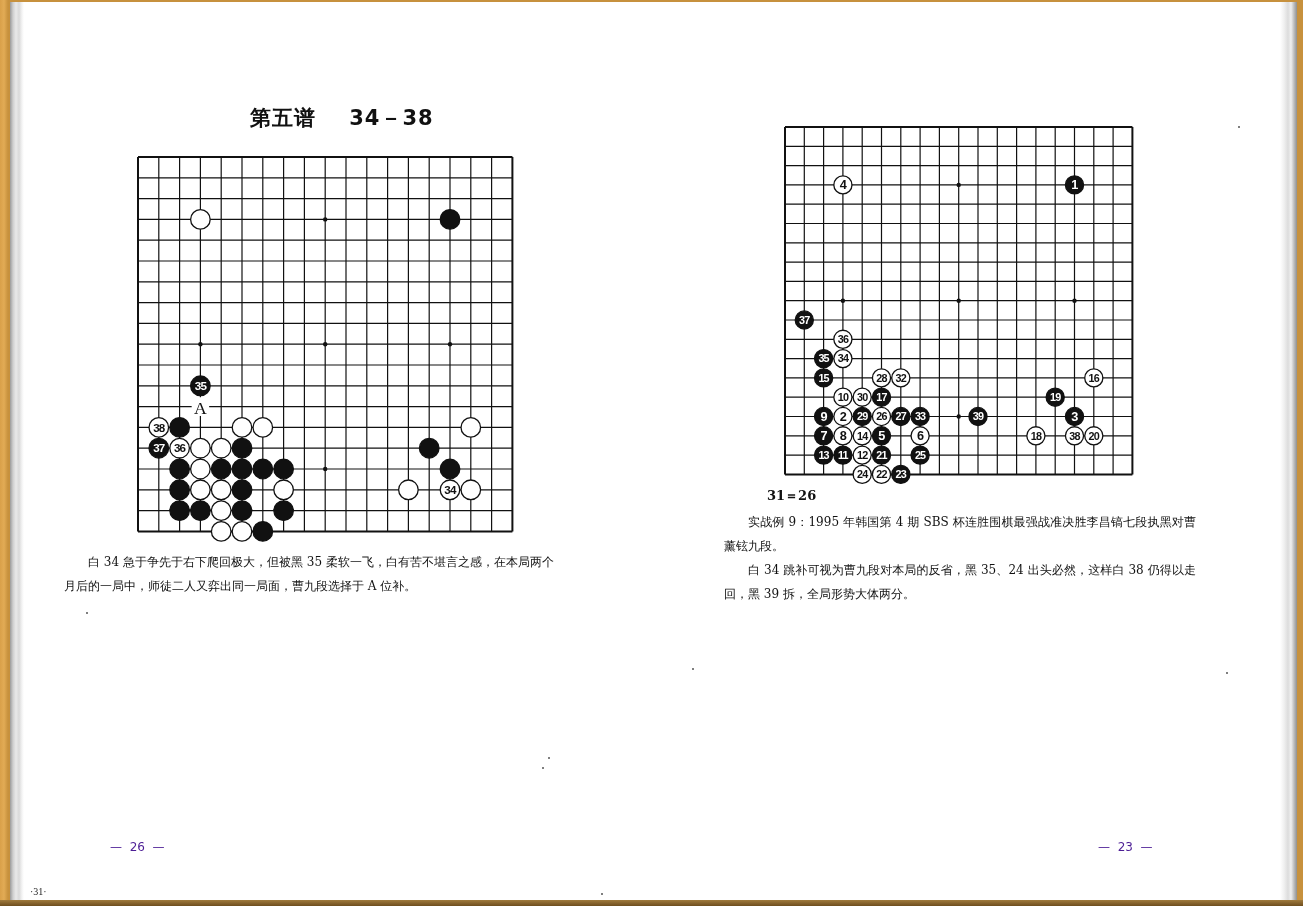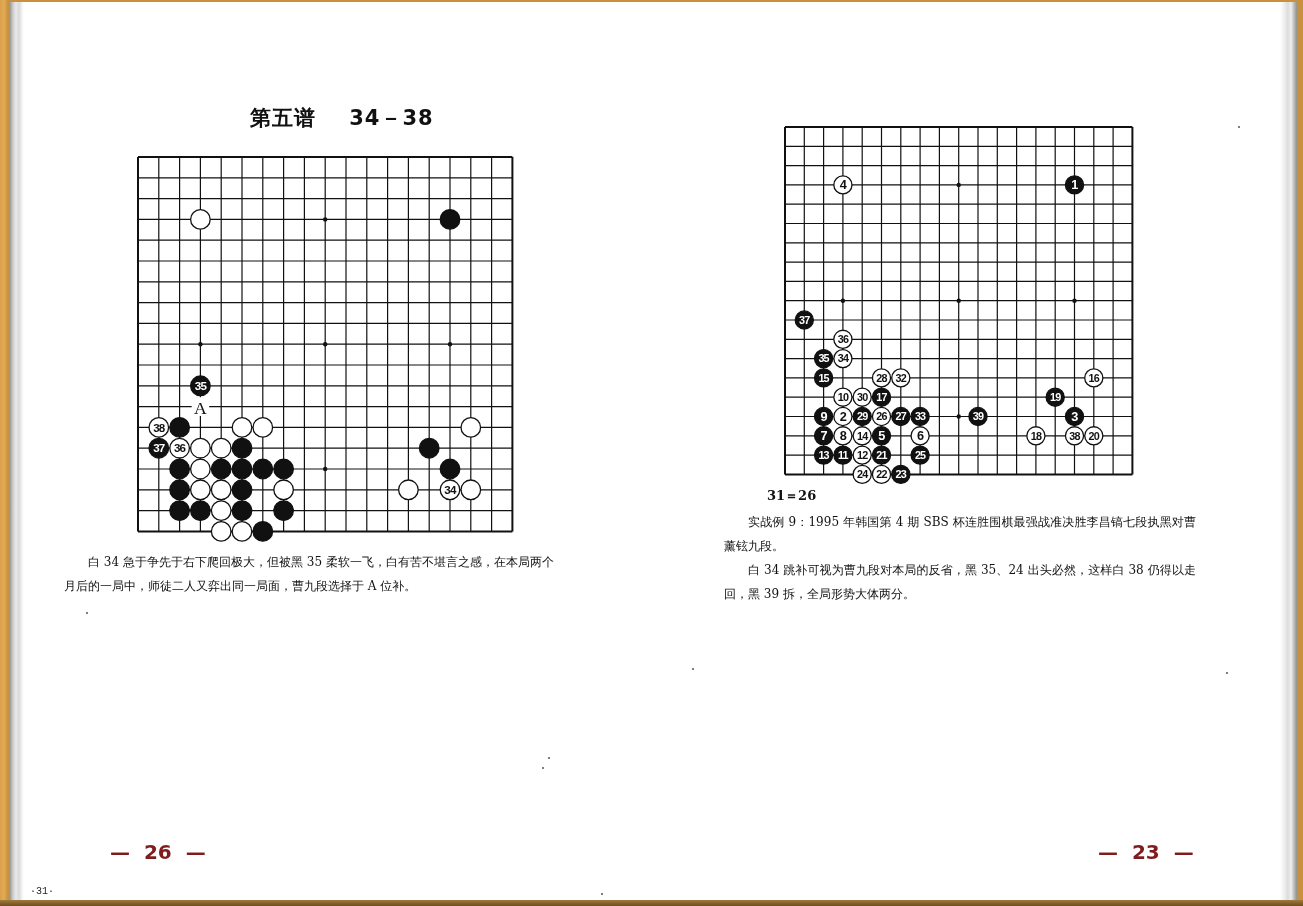--- a/index.html
+++ b/index.html
@@ -7,22 +7,22 @@
   .frame{position:absolute;left:0;top:0;width:1303px;height:906px;background:linear-gradient(90deg,#d9a049 0,#e2ab55 4px,#c7913d 8px);}
   .spread{position:absolute;left:10px;top:2px;width:1287px;height:898px;background:#fff;}
   .page-edge-left{position:absolute;left:10px;top:2px;width:14px;height:898px;background:linear-gradient(90deg,#9a9a9a 0,#cfcfcf 3px,#e9e9e9 6px,#d9d9d9 9px,#f4f4f4 12px,#fff 14px);}
   .page-edge-right{position:absolute;left:1280px;top:2px;width:17px;height:898px;background:linear-gradient(90deg,#fff 0,#f0f0f0 4px,#dcdcdc 8px,#efefef 11px,#bdbdbd 14px,#8f8f8f 17px);}
   .bottom-bar{position:absolute;left:0;top:900px;width:1303px;height:6px;background:linear-gradient(180deg,#a07a3c,#6e4d1e);}
   .title{position:absolute;left:250px;top:104px;font-family:"DejaVu Sans","Liberation Sans",sans-serif;font-weight:bold;font-size:21px;color:#111;letter-spacing:1px;white-space:pre;}
   .board{position:absolute;}
   .para{position:absolute;font-size:12px;line-height:24px;color:#111;font-weight:normal;text-align:justify;}
   .para p{margin:0;}
   .indent{text-indent:2em;}
-  .pgnum{position:absolute;font-family:"DejaVu Sans","Liberation Sans",sans-serif;font-weight:bold;font-size:20px;color:#7f1d1d;white-space:pre;}
-  .folio{position:absolute;font-family:Liberation Mono, monospace;font-size:10px;color:#222;}
+  .pgnum{position:absolute;font-family:"DejaVu Sans","Liberation Sans",sans-serif;font-weight:normal;font-size:12px;color:#4c1d95;white-space:pre;}
+  .folio{position:absolute;font-family:Liberation Serif, serif;font-size:10px;color:#222;}
   .caption{position:absolute;font-size:13px;color:#111;font-weight:bold;}
   .speck{position:absolute;width:2px;height:2px;background:#555;border-radius:1px;}
 </style>
 </head>
 <body>
 
 <div class="frame"></div>
 <div class="spread"></div>
 <div class="page-edge-left"></div>
 <div class="page-edge-right"></div>

